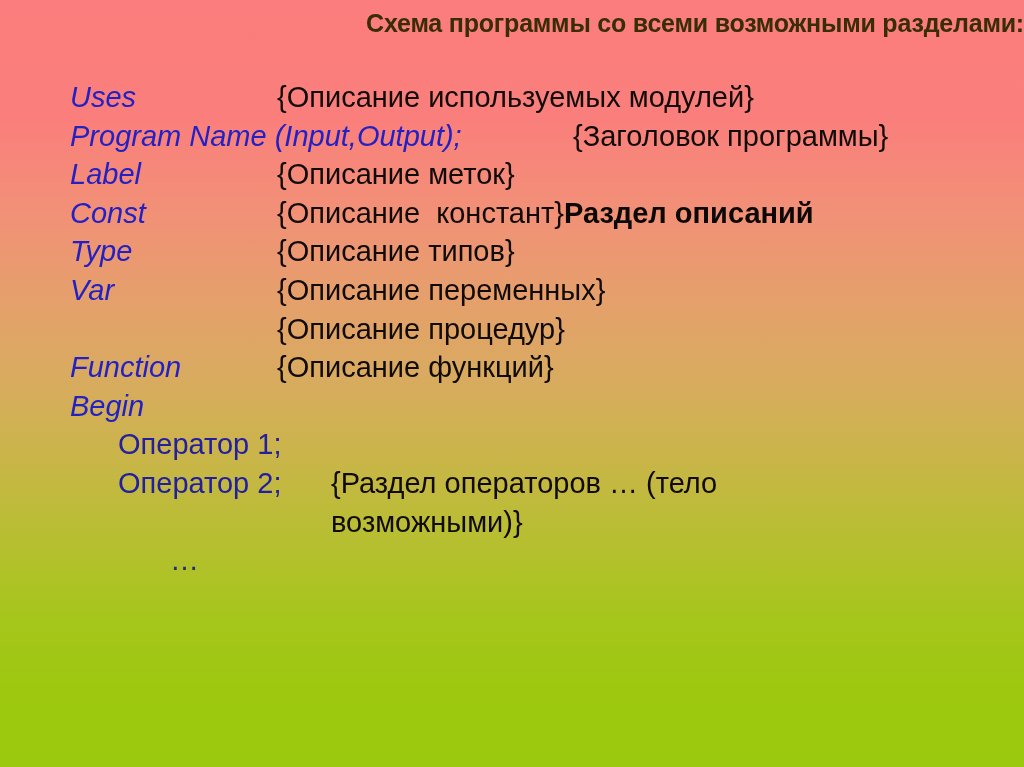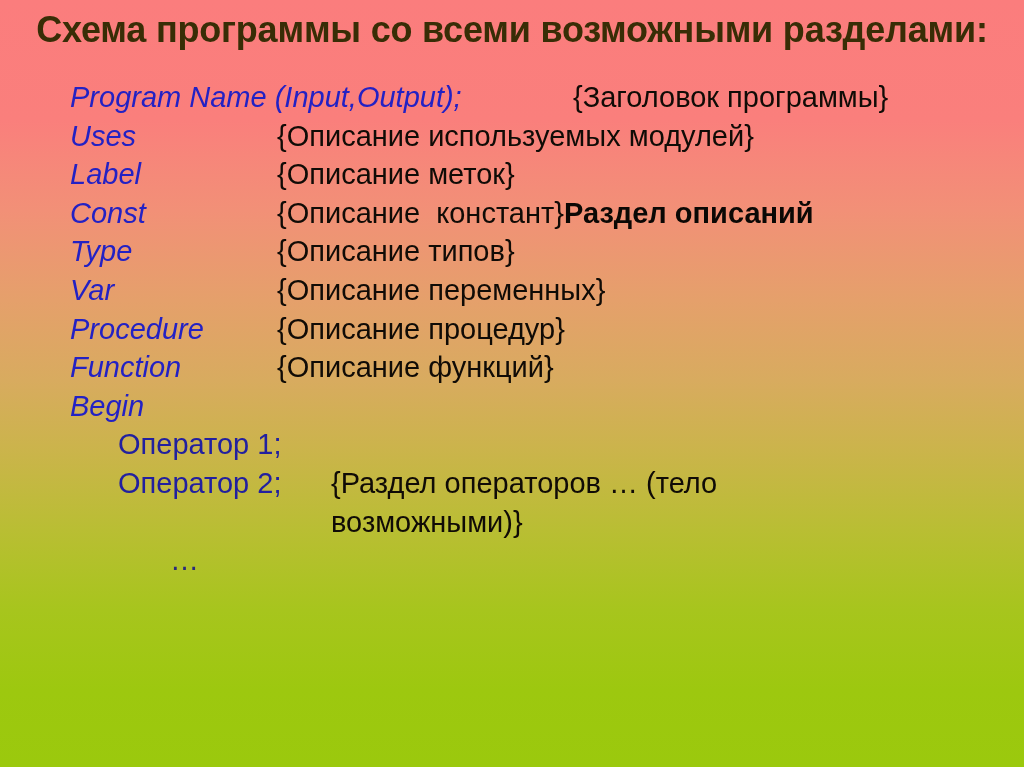--- a/index.html
+++ b/index.html
@@ -32,22 +32,22 @@
     width: 1024px;
     height: 767px;
   }
 
   
   .title {
     position: absolute;
     left: 0;
     top: 9px;
     width: 1024px;
-    text-align: center;
-    font-size: 36px;
+    text-align: right;
+    font-size: 25px;
     font-weight: bold;
     color: #382d06;
     letter-spacing: -0.2px;
     white-space: nowrap;
   }
 
   
   .code {
     position: absolute;
     left: 0;
@@ -121,27 +121,27 @@
 </head>
 <body>
 
 <div id="slide">
 
   <div class="title">Схема программы со всеми возможными разделами:</div>
 
   <div class="code">
 
     <div class="row">
-      <span class="kw">Program Name (Input,Output);</span>
-      <span class="desc far">{Заголовок программы}</span>
+      <span class="kw">Uses</span>
+      <span class="desc">{Описание используемых модулей}</span>
     </div>
 
     <div class="row">
-      <span class="kw">Uses</span>
-      <span class="desc">{Описание используемых модулей}</span>
+      <span class="kw">Program Name (Input,Output);</span>
+      <span class="desc far">{Заголовок программы}</span>
     </div>
 
     <div class="row">
       <span class="kw">Label</span>
       <span class="desc">{Описание меток}</span>
     </div>
 
     <div class="row">
       <span class="kw">Const</span>
       <span class="desc"><span>{Описание  констант}</span><span class="bold-note">Раздел описаний</span></span>
@@ -151,21 +151,20 @@
       <span class="kw">Type</span>
       <span class="desc">{Описание типов}</span>
     </div>
 
     <div class="row">
       <span class="kw">Var</span>
       <span class="desc">{Описание переменных}</span>
     </div>
 
     <div class="row">
-      <span class="kw">Procedure</span>
       <span class="desc">{Описание процедур}</span>
     </div>
 
     <div class="row">
       <span class="kw">Function</span>
       <span class="desc">{Описание функций}</span>
     </div>
 
     <div class="row">
       <span class="kw">Begin</span>

